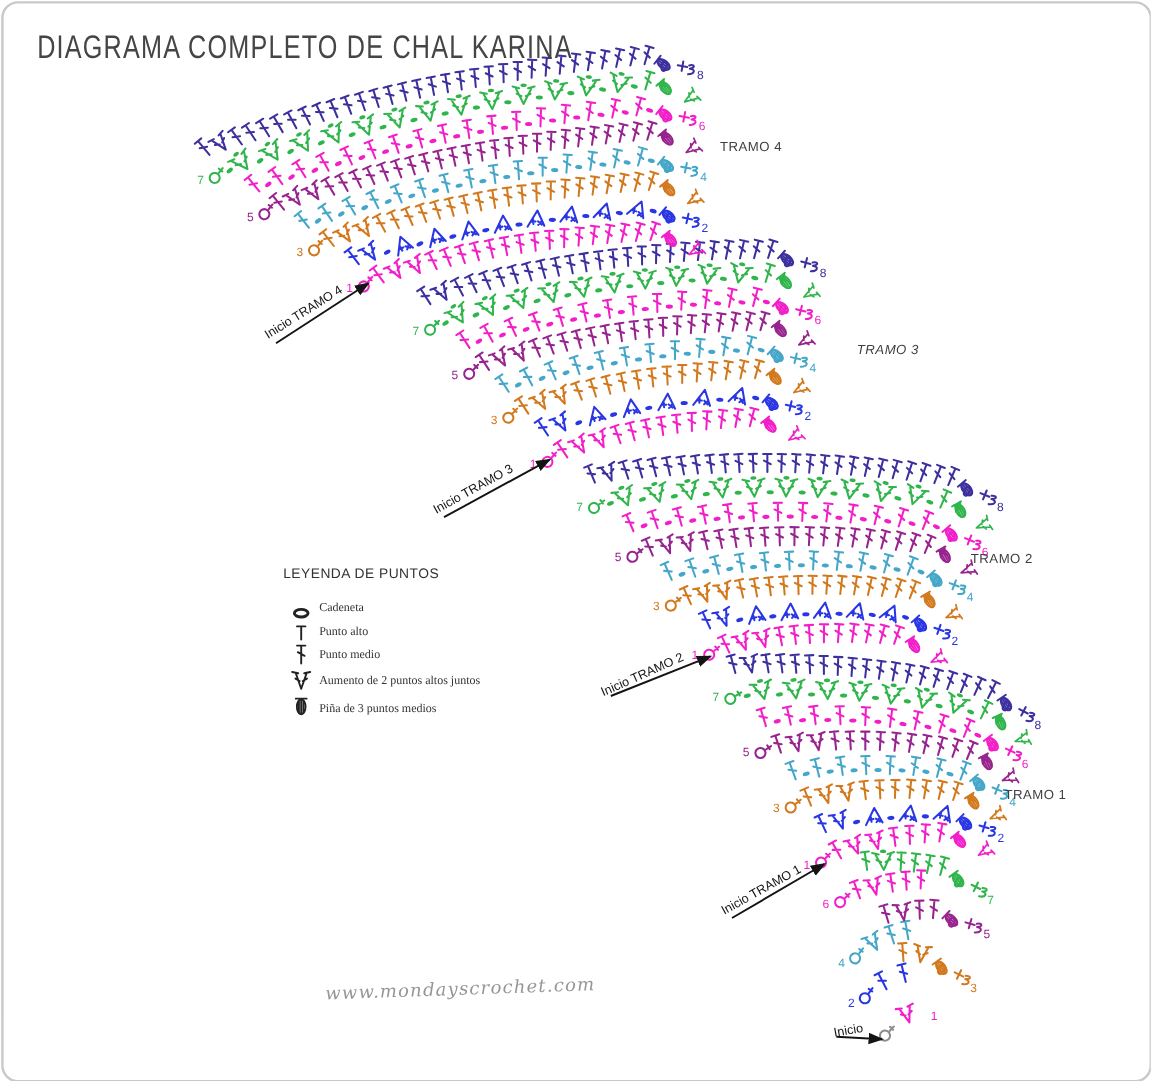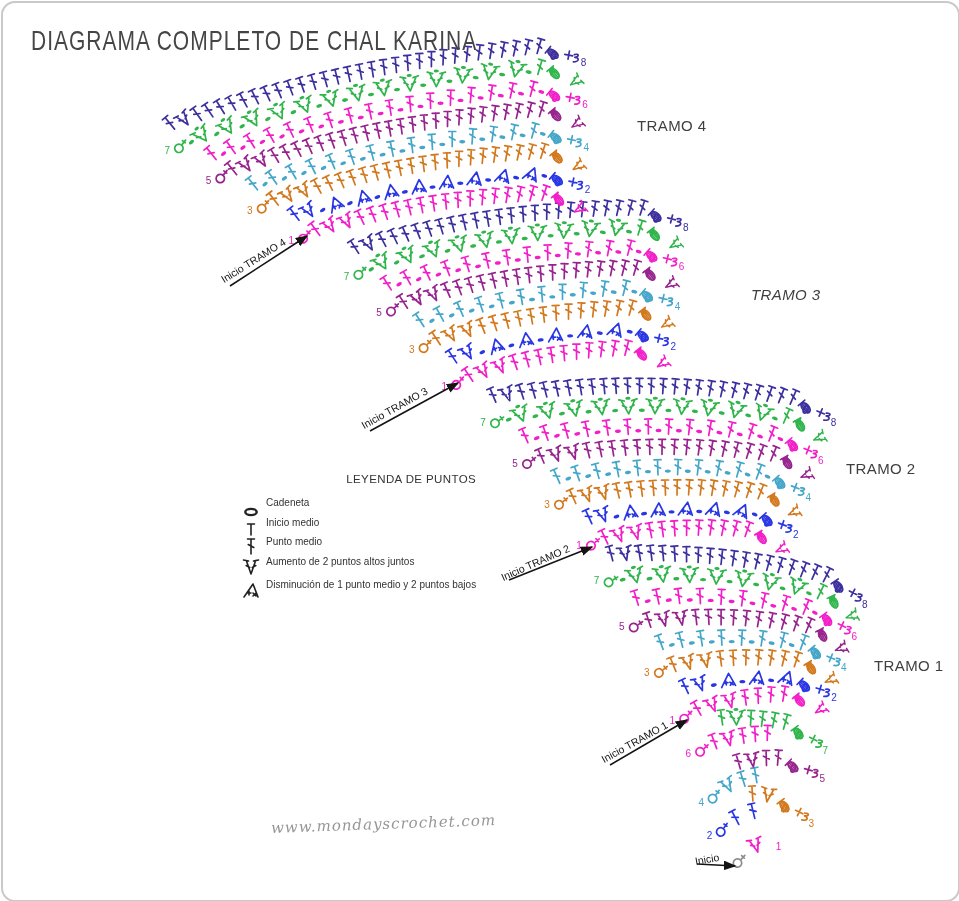--- a/index.html
+++ b/index.html
@@ -1,26 +1,26 @@
 <!DOCTYPE html>
 <html><head>
 <meta charset="utf-8">
 <style>
   html,body{margin:0;padding:0;background:#fff;font-family:"Liberation Sans",sans-serif;}
   .frame{position:relative;width:955px;height:897px;margin:1px;border:2px solid #c9c9c9;border-radius:14px;overflow:hidden;background:#fff;}
   #diagram-svg{position:absolute;left:0;top:0;}
   .page-title{position:absolute;left:28px;top:22px;font-size:21px;font-weight:500;color:#454545;letter-spacing:1px;transform:scaleY(1.3);transform-origin:left top;white-space:nowrap;}
   .website{position:absolute;left:268px;top:812px;font-size:15px;font-style:italic;color:#969696;letter-spacing:1px;transform:rotate(-2deg);font-family:"DejaVu Serif",serif;}
   .legend{position:absolute;left:233px;top:470px;color:#333;}
-  .legend-title{font-size:11.5px;letter-spacing:0.4px;color:#333;margin-bottom:12px;text-align:right;}
-  .legend-item{display:flex;align-items:flex-start;height:19.5px;}
+  .legend-title{font-size:11.5px;letter-spacing:0.4px;color:#333;margin-bottom:12px;}
+  .legend-item{display:flex;align-items:center;height:19.5px;font-family:Liberation Serif, serif;}
   .legend-item.big{height:23px;}
   .legend-icon{width:30px;height:22px;flex:0 0 30px;}
   .legend-label{font-size:10px;color:#333;}
-  .tramo-label{position:absolute;font-size:15px;color:#3f3f3f;letter-spacing:0.4px;white-space:nowrap;margin-left:37px;}
+  .tramo-label{position:absolute;font-size:11px;color:#3f3f3f;letter-spacing:0.4px;white-space:nowrap;}
   .arrow-label{position:absolute;font-size:10.5px;color:#141414;white-space:nowrap;transform-origin:left bottom;}
 </style>
 </head>
 <body>
 
 <div class="frame">
 
   <svg id="diagram-svg" width="955" height="897" viewBox="0 0 955 897">
     <defs>
       <marker id="arrowhead" markerWidth="9" markerHeight="7" refX="7" refY="3" orient="auto">
@@ -999,39 +999,39 @@
         <div class="legend-item">
           <svg class="legend-icon" viewBox="-15 -18 30 22">
             <use href="#g-ch" fill="none" stroke="#222" color="#222" stroke-width="1.6" stroke-linecap="round" stroke-linejoin="round" transform="scale(1.5) translate(0,1)"></use>
           </svg>
           <span class="legend-label">Cadeneta</span>
         </div>
         <div class="legend-item">
           <svg class="legend-icon" viewBox="-15 -18 30 22">
             <use href="#g-pm" fill="none" stroke="#222" color="#222" stroke-width="1.6" stroke-linecap="round" stroke-linejoin="round" transform="translate(0,0)"></use>
           </svg>
-          <span class="legend-label">Inicio medio</span>
+          <span class="legend-label">Punto alto</span>
         </div>
         <div class="legend-item">
           <svg class="legend-icon" viewBox="-15 -18 30 22">
             <use href="#g-pa" fill="none" stroke="#222" color="#222" stroke-width="1.6" stroke-linecap="round" stroke-linejoin="round" transform="translate(0,0)"></use>
           </svg>
           <span class="legend-label">Punto medio</span>
         </div>
         <div class="legend-item big">
           <svg class="legend-icon" viewBox="-15 -18 30 22">
             <use href="#g-aum2" fill="none" stroke="#222" color="#222" stroke-width="1.6" stroke-linecap="round" stroke-linejoin="round" transform="translate(0,0)"></use>
           </svg>
           <span class="legend-label">Aumento de 2 puntos altos juntos</span>
         </div>
         <div class="legend-item big">
           <svg class="legend-icon" viewBox="-15 -18 30 22">
-            <use href="#g-dism" fill="none" stroke="#222" color="#222" stroke-width="1.6" stroke-linecap="round" stroke-linejoin="round" transform="translate(0,0)"></use>
+            <use href="#g-pina" fill="none" stroke="#222" color="#222" stroke-width="1.6" stroke-linecap="round" stroke-linejoin="round" transform="translate(0,0)"></use>
           </svg>
-          <span class="legend-label">Disminución de 1 punto medio y 2 puntos bajos</span>
+          <span class="legend-label">Piña de 3 puntos medios</span>
         </div>
       </div>
   </div>
 
   <div id="tramo-labels">
       <div class="tramo-label" style="left: 597px; top: 114px;">TRAMO 4</div>
       <div class="tramo-label" style="left: 711px; top: 283px; font-style: italic;">TRAMO 3</div>
       <div class="tramo-label" style="left: 806px; top: 457px;">TRAMO 2</div>
       <div class="tramo-label" style="left: 834px; top: 654px;">TRAMO 1</div>
     </div>

